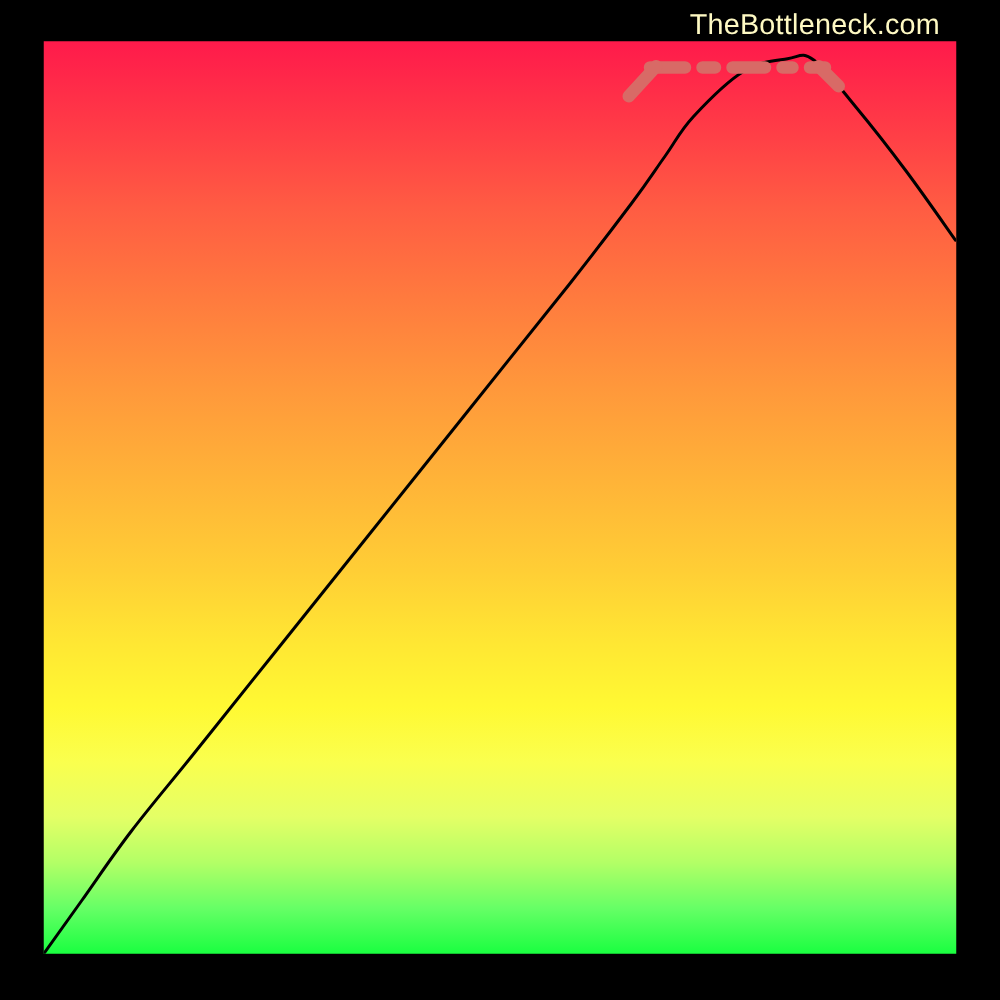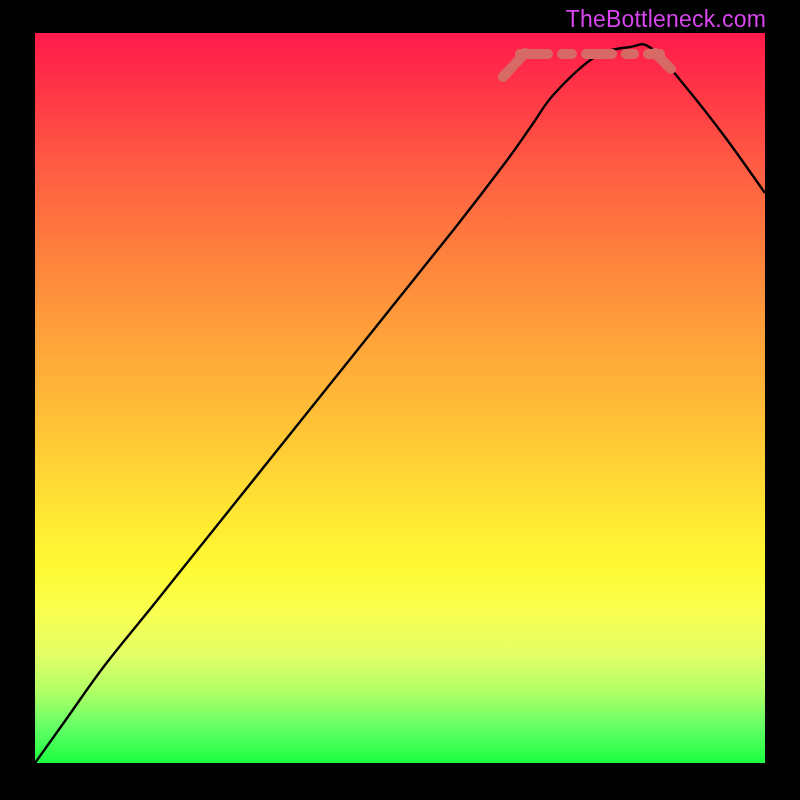--- a/index.html
+++ b/index.html
@@ -39,22 +39,22 @@
       #faff4e 79%,
       #e4ff66 85%,
       #b3ff66 90%,
       #66ff66 95%,
       #1aff40 100%
     );
   }
   .watermark {
     position: absolute;
     top: 6px;
-    right: 34px;
-    color: #d946ef;
+    right: 48px;
+    color: #fef9c3;
     font-size: 23px;
     font-weight: 500;
     letter-spacing: 0.2px;
   }
   svg.curve {
     position: absolute;
     left: 0;
     top: 0;
     width: 730px;
     height: 730px;

